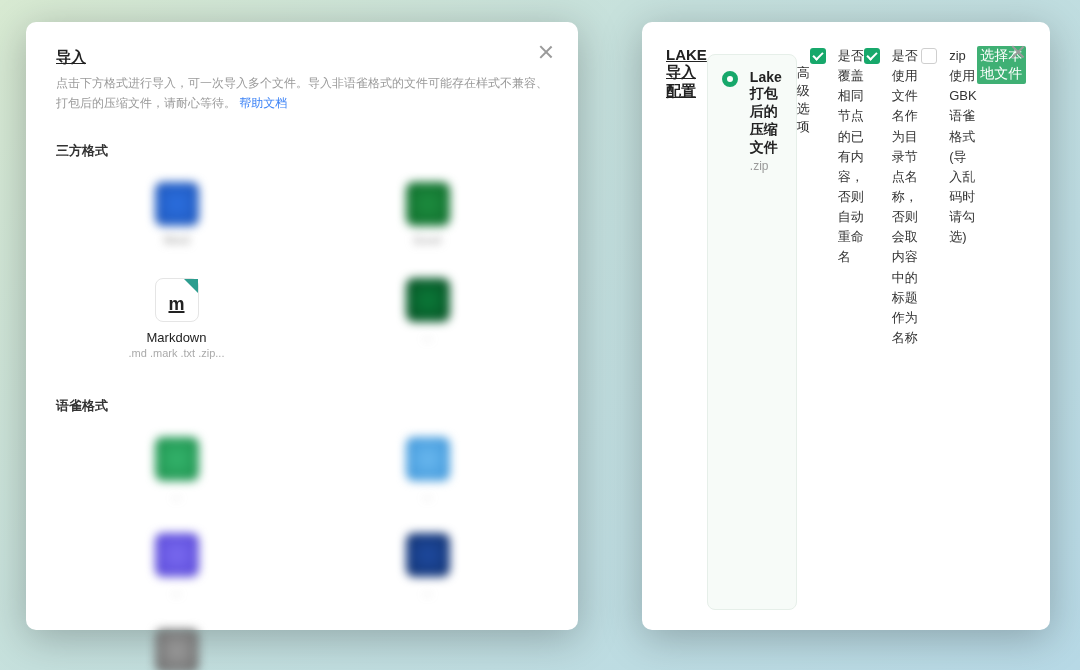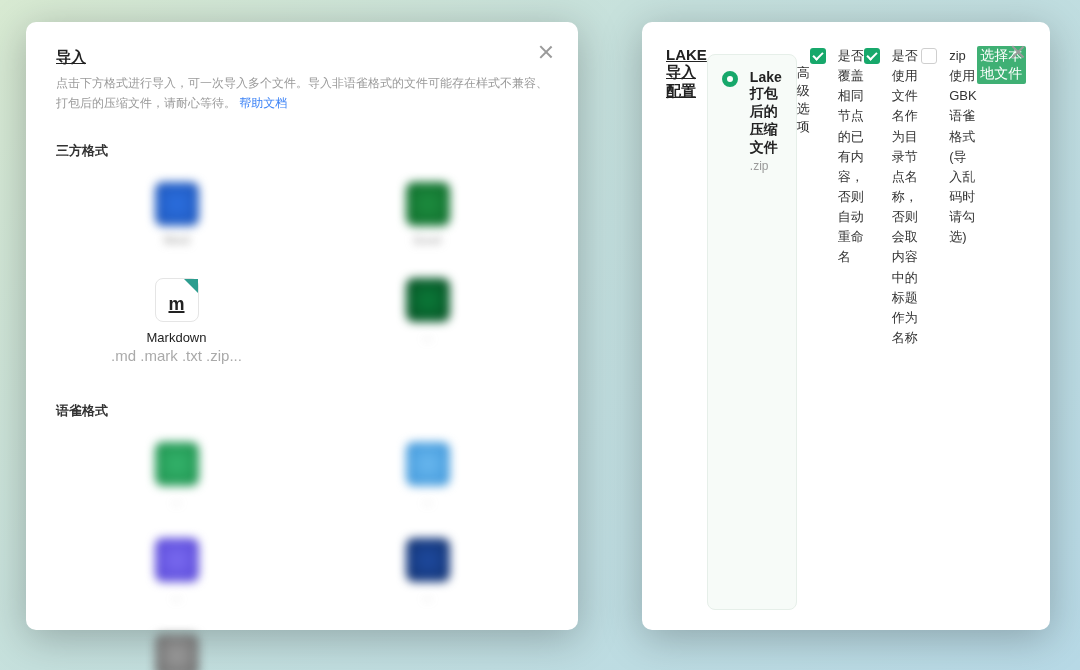--- a/index.html
+++ b/index.html
@@ -66,21 +66,21 @@
     border-top:14px solid #2d9d8f;
     border-left:14px solid transparent;
   }
   .fmt.sharp .ico::after{
     content:"m"; position:absolute; left:0;right:0;bottom:6px;
     font-weight:700; font-size:18px; color:#222;
     text-decoration:underline;
     text-decoration-thickness:2px;
   }
   .fmt.sharp .name{font-size:13px;color:#222;font-weight:500;}
-  .fmt.sharp .ext{font-size:15px;color:#aaa;margin-top:2px;}
+  .fmt.sharp .ext{font-size:11px;color:#aaa;margin-top:2px;}
 
   
   .c-blue{background:radial-gradient(circle,#2b6fe0,#1f56b8);}
   .c-green{background:radial-gradient(circle,#1d8d3f,#0f6a2b);}
   .c-dgreen{background:radial-gradient(circle,#0b7b39,#064d23);}
   .c-lgreen{background:radial-gradient(circle,#34b46c,#1e8f4d);}
   .c-lblue{background:radial-gradient(circle,#6ab8ef,#3e95d8);}
   .c-purple{background:radial-gradient(circle,#7a6bf0,#5847d6);}
   .c-dblue{background:radial-gradient(circle,#1e4aa0,#12326f);}
   .c-grey{background:radial-gradient(circle,#9a9a9a,#6a6a6a);}

